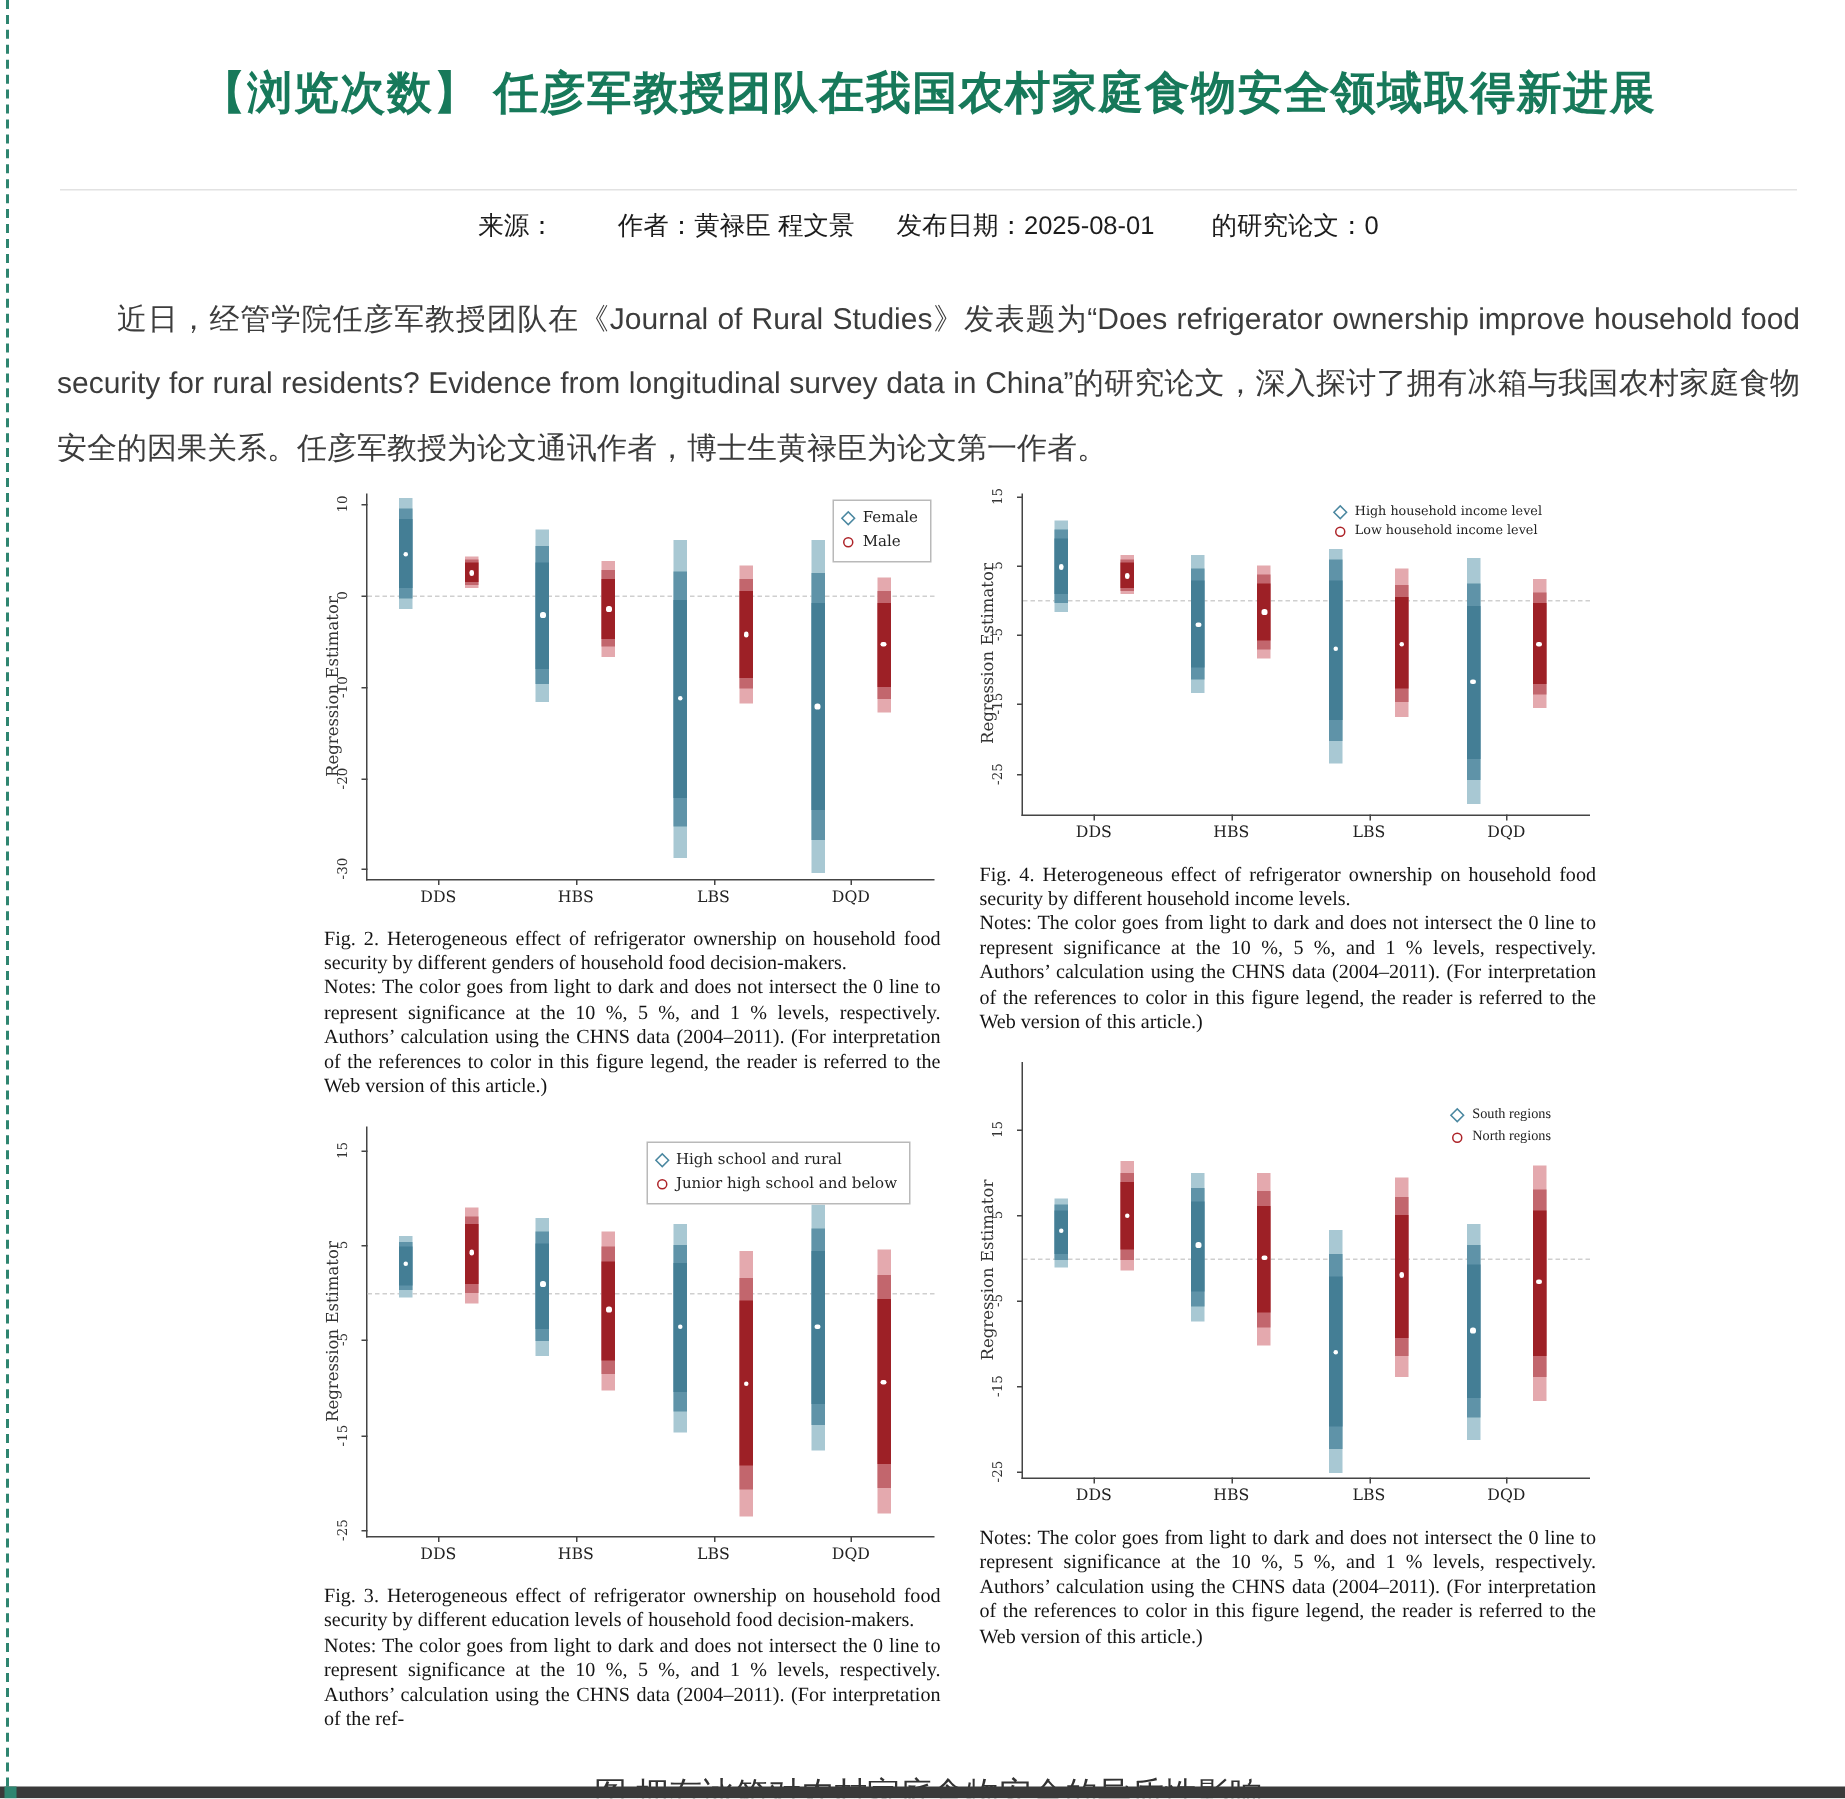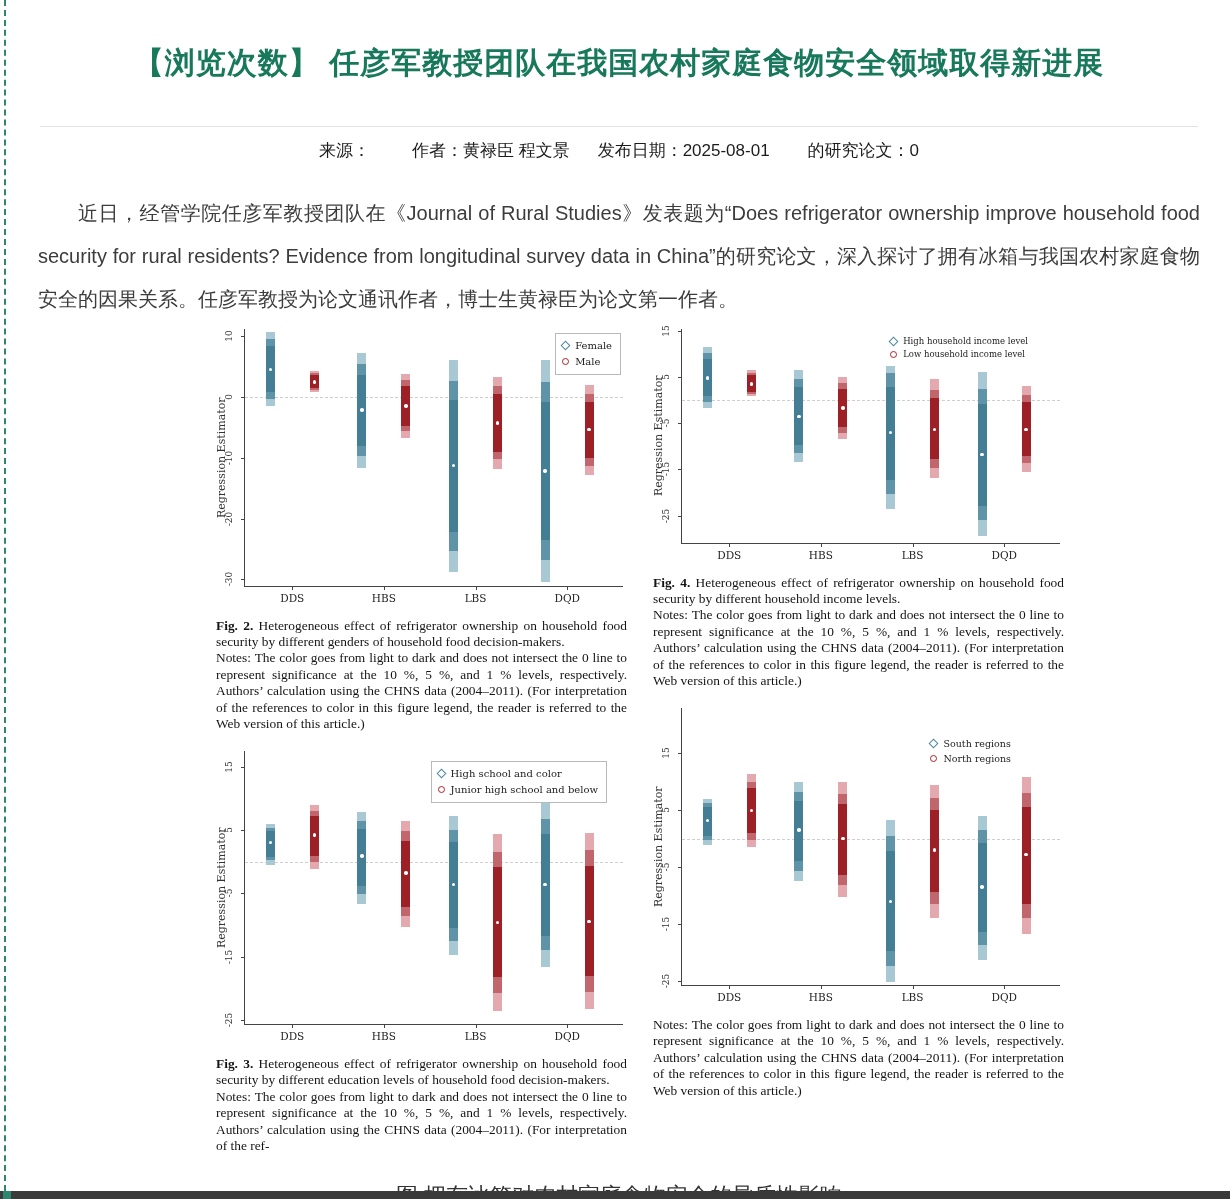--- a/index.html
+++ b/index.html
@@ -44,21 +44,21 @@
   .legend{position:absolute; background:#fff; border:1px solid #b9b9b9;
     padding:4px 8px 4px 6px; line-height:1.6; color:#222; white-space:nowrap;}
   .lrow{display:flex; align-items:center; gap:6px;}
   .mk{width:5px; height:5px; border:1.4px solid #000; display:inline-block; flex:none; background:#fff;}
   .mkd{transform:rotate(45deg);}
   .mkc{border-radius:50%;}
   
   .fig-cap{font-family:"Liberation Serif",serif; font-size:13.4px; line-height:1.23;
     text-align:justify; color:#141414; margin:10px 2px 18px;}
   .fig-cap p{margin:0;}
-  .fig-cap .lab{font-weight:bold;}
+  .fig-cap .lab{font-weight:normal;}
   .cn-caption{margin-top:8px; text-align:center; font-size:22px; color:#333;}
   .bottom-bar{position:absolute; left:0; right:0; bottom:0; height:8px; background:#3a3a3a;}
   .bottom-accent{position:absolute; left:3px; top:0; width:8px; height:8px; background:#2e8570; display:block;}
 </style>
 </head>
 <body>
 
 <div class="page">
   <div class="left-dash"></div>
   <div class="content">
@@ -194,21 +194,21 @@
               <div class="seg" style="left: 248.08px; top: 100.712px; height: 141.251px; background: rgb(194, 102, 109);"></div>
               <div class="seg" style="left: 248.08px; top: 116.548px; height: 109.58px; background: rgb(157, 32, 38);"></div>
               <div class="pt" style="left: 250.83px; top: 169.904px;"></div>
               <div class="seg" style="left: 339.745px; top: 81.71px; height: 176.722px; background: rgb(228, 169, 174);"></div>
               <div class="seg" style="left: 339.745px; top: 99.4455px; height: 141.251px; background: rgb(194, 102, 109);"></div>
               <div class="seg" style="left: 339.745px; top: 115.281px; height: 109.58px; background: rgb(157, 32, 38);"></div>
               <div class="pt" style="left: 342.495px; top: 168.637px;"></div>
               <div class="legend" style="top: 10px; right: 16px; font-size: 10px;">
                 <div class="lrow">
                   <span class="mk mkd" style="border-color: rgb(74, 135, 160);"></span>
-                  <span>High school and color</span>
+                  <span>High school and rural</span>
                 </div>
                 <div class="lrow">
                   <span class="mk mkc" style="border-color: rgb(173, 35, 40);"></span>
                   <span>Junior high school and below</span>
                 </div>
               </div>
             </div>
           </div>
         <div class="fig-cap">
           <p><span class="lab">Fig. 3.</span> <span>Heterogeneous effect of refrigerator ownership on household food security by different education levels of household food decision-makers.</span></p>
@@ -333,21 +333,21 @@
               <div class="seg" style="left: 156.415px; top: 96.1253px; height: 70.5298px; background: rgb(157, 32, 38);"></div>
               <div class="pt" style="left: 159.165px; top: 129.071px;"></div>
               <div class="seg" style="left: 248.08px; top: 76.7864px; height: 133.097px; background: rgb(228, 169, 174);"></div>
               <div class="seg" style="left: 248.08px; top: 89.8686px; height: 106.363px; background: rgb(194, 102, 109);"></div>
               <div class="seg" style="left: 248.08px; top: 101.813px; height: 82.4743px; background: rgb(157, 32, 38);"></div>
               <div class="pt" style="left: 250.83px; top: 140.447px;"></div>
               <div class="seg" style="left: 339.745px; top: 69.3922px; height: 156.986px; background: rgb(228, 169, 174);"></div>
               <div class="seg" style="left: 339.745px; top: 84.7495px; height: 125.702px; background: rgb(194, 102, 109);"></div>
               <div class="seg" style="left: 339.745px; top: 98.9692px; height: 97.2628px; background: rgb(157, 32, 38);"></div>
               <div class="pt" style="left: 342.495px; top: 144.997px;"></div>
-              <div class="legend" style="top: 24px; right: 41px; font-size: 9.5px; border: none;">
+              <div class="legend" style="top: 24px; right: 18px; font-size: 9.5px; border: none; font-family: Liberation Serif, serif;">
                 <div class="lrow">
                   <span class="mk mkd" style="border-color: rgb(74, 135, 160);"></span>
                   <span>South regions</span>
                 </div>
                 <div class="lrow">
                   <span class="mk mkc" style="border-color: rgb(173, 35, 40);"></span>
                   <span>North regions</span>
                 </div>
               </div>
             </div>

